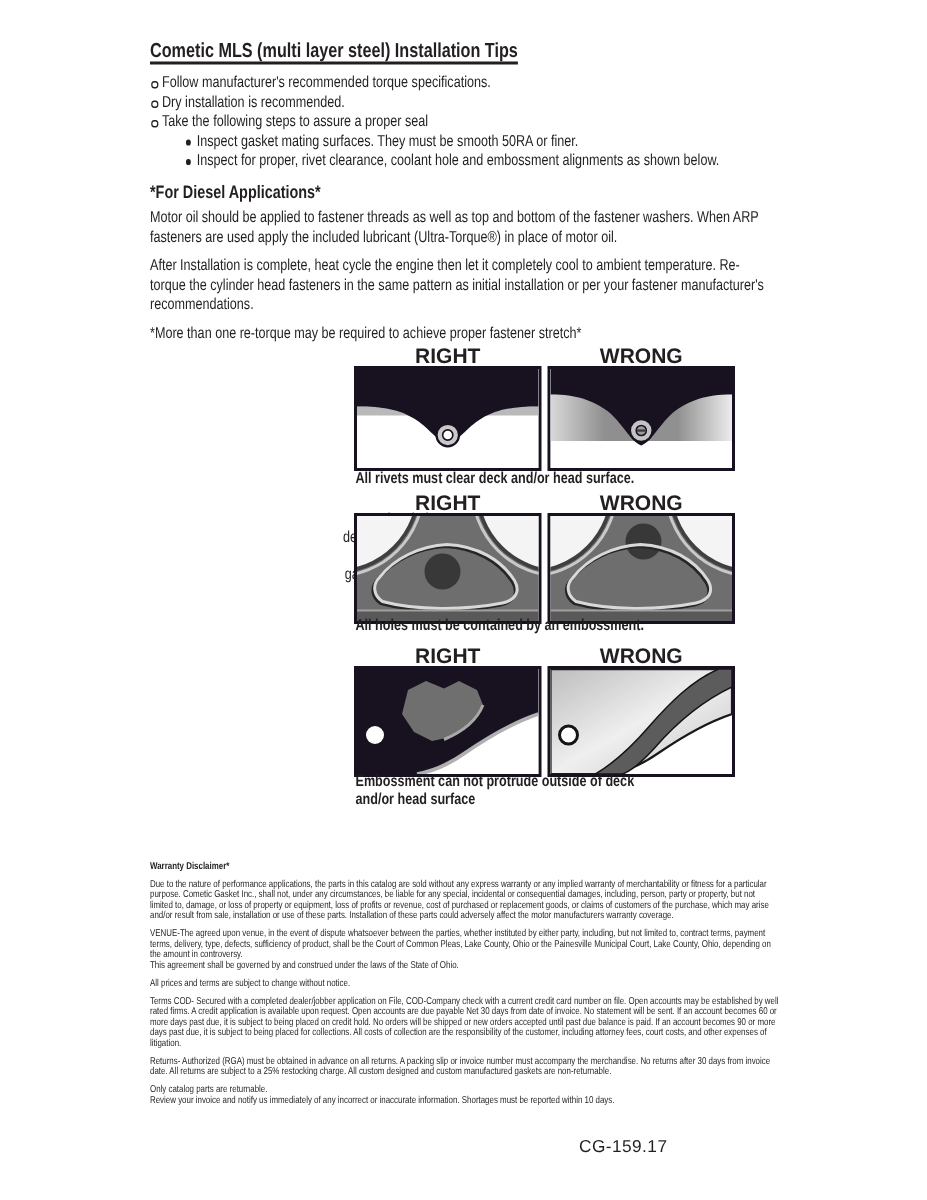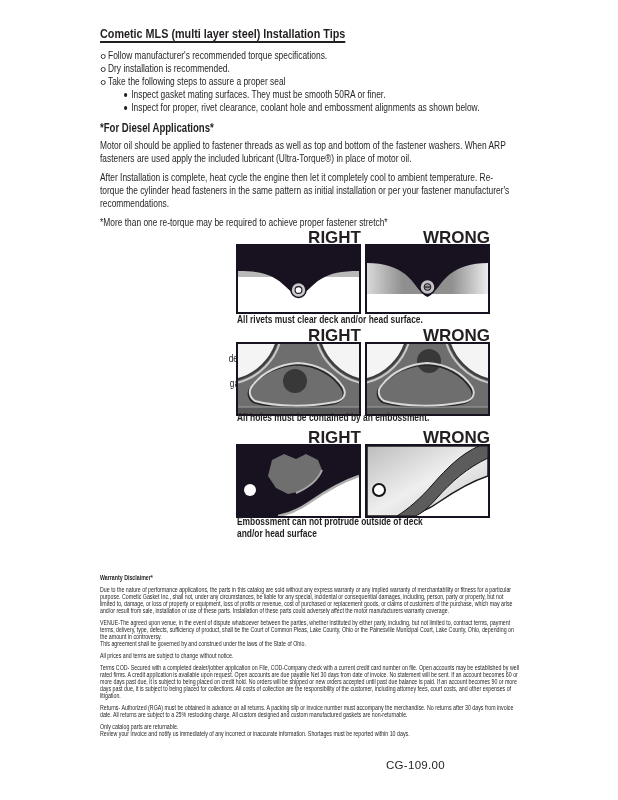--- a/index.html
+++ b/index.html
@@ -21,22 +21,22 @@
   .blist li { position:relative; padding-left:10px; }
   .b-o::before { content:""; position:absolute; left:1px; top:4.5px;
                  width:3.5px; height:3.5px; border:1px solid #231f20; border-radius:50%; }
   .b-f { margin-left:29px; }
   .b-f::before { content:""; position:absolute; left:1px; top:5px;
                  width:3.8px; height:3.8px; background:#231f20; border-radius:50%; }
   .h-diesel { font-weight:700; font-size:12px; line-height:13px; margin:8px 0 4px; }
   .para { margin-bottom:6px; }
 
   
-  .dlabel { position:absolute; width:125px; text-align:right;
-            font-weight:700; font-size:17px; line-height:13px; }
+  .dlabel { position:absolute; width:125px; text-align:center;
+            font-weight:700; font-size:14px; line-height:13px; }
   .dbox { position:absolute; width:125px; border:2px solid #18111f; background:#fff; }
   .dbox.h1 { height:70px; } .dbox.h2 { height:74px; }
   .dbox svg { display:block; width:100%; height:100%; }
   .dcap { position:absolute; font-size:10.5px; line-height:11.5px;
           font-weight:700; white-space:nowrap; }
   .callout { position:absolute; font-size:10.5px; line-height:11.5px;
              text-align:right; width:205px; }
   #leader-svg { position:absolute; left:228px; top:352px; }
   #footer-code { position:absolute; left:386px; top:759px;
                  font-size:11.5px; letter-spacing:0.3px; }
@@ -180,13 +180,13 @@
   <p>Due to the nature of performance applications, the parts in this catalog are sold without any express warranty or any implied warranty of merchantability or fitness for a particular purpose.  Cometic Gasket Inc., shall not, under any circumstances, be liable for any special, incidental or consequential damages, including, person, party or property, but not limited to, damage, or loss of property or equipment, loss of profits or revenue, cost of purchased or replacement goods, or claims of customers of the purchase, which may arise and/or result from sale, installation or use of these parts.  Installation of these parts could adversely affect the motor manufacturers warranty coverage.</p>
   <p class="nogap">VENUE-The agreed upon venue, in the event of dispute whatsoever between the parties, whether instituted by either party, including, but not limited to, contract terms, payment terms, delivery, type, defects, sufficiency of product, shall be the Court of Common Pleas, Lake County, Ohio or the Painesville Municipal Court, Lake County, Ohio, depending on the amount in controversy.</p>
   <p>This agreement shall be governed by and construed under the laws of the State of Ohio.</p>
   <p>All prices and terms are subject to change without notice.</p>
   <p>Terms COD- Secured with a completed dealer/jobber application on File, COD-Company check with a current credit card number on file.  Open accounts may be established by well rated firms.  A credit application is available upon request.  Open accounts are due payable Net 30 days from date of invoice.  No statement will be sent.  If an account becomes 60 or more days past due, it is subject to being placed on credit hold.  No orders will be shipped or new orders accepted until past due balance is paid.  If an account becomes 90 or more days past due, it is subject to being placed for collections.  All costs of collection are the responsibility of the customer, including attorney fees, court costs, and other expenses of litigation.</p>
   <p>Returns- Authorized (RGA) must be obtained in advance on all returns.  A packing slip or invoice number must accompany the merchandise.  No returns after 30 days from invoice date.  All returns are subject to a 25% restocking charge.  All custom designed and custom manufactured gaskets are non-returnable.</p>
   <p class="nogap">Only catalog parts are returnable.</p>
   <p>Review your invoice and notify us immediately of any incorrect or inaccurate information.  Shortages must be reported within 10 days.</p>
 </div>
 
-<div id="footer-code">CG-109.00</div>
+<div id="footer-code">CG-159.17</div>
 
 </body></html>

